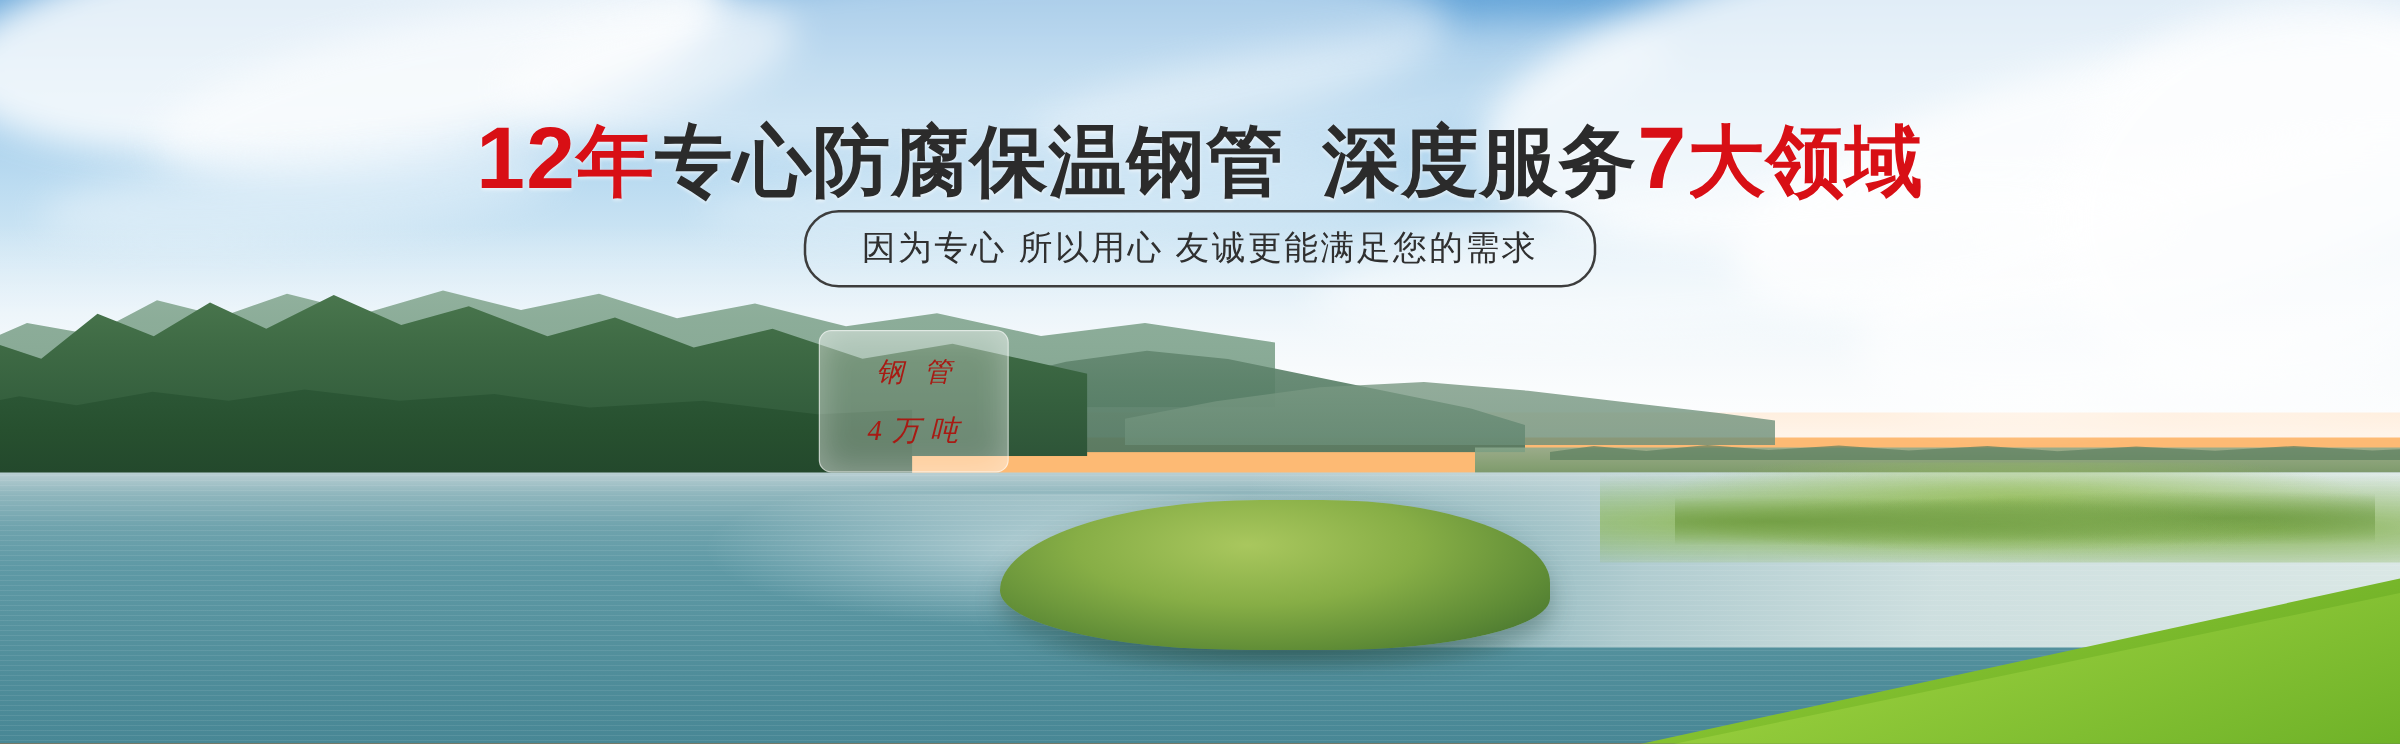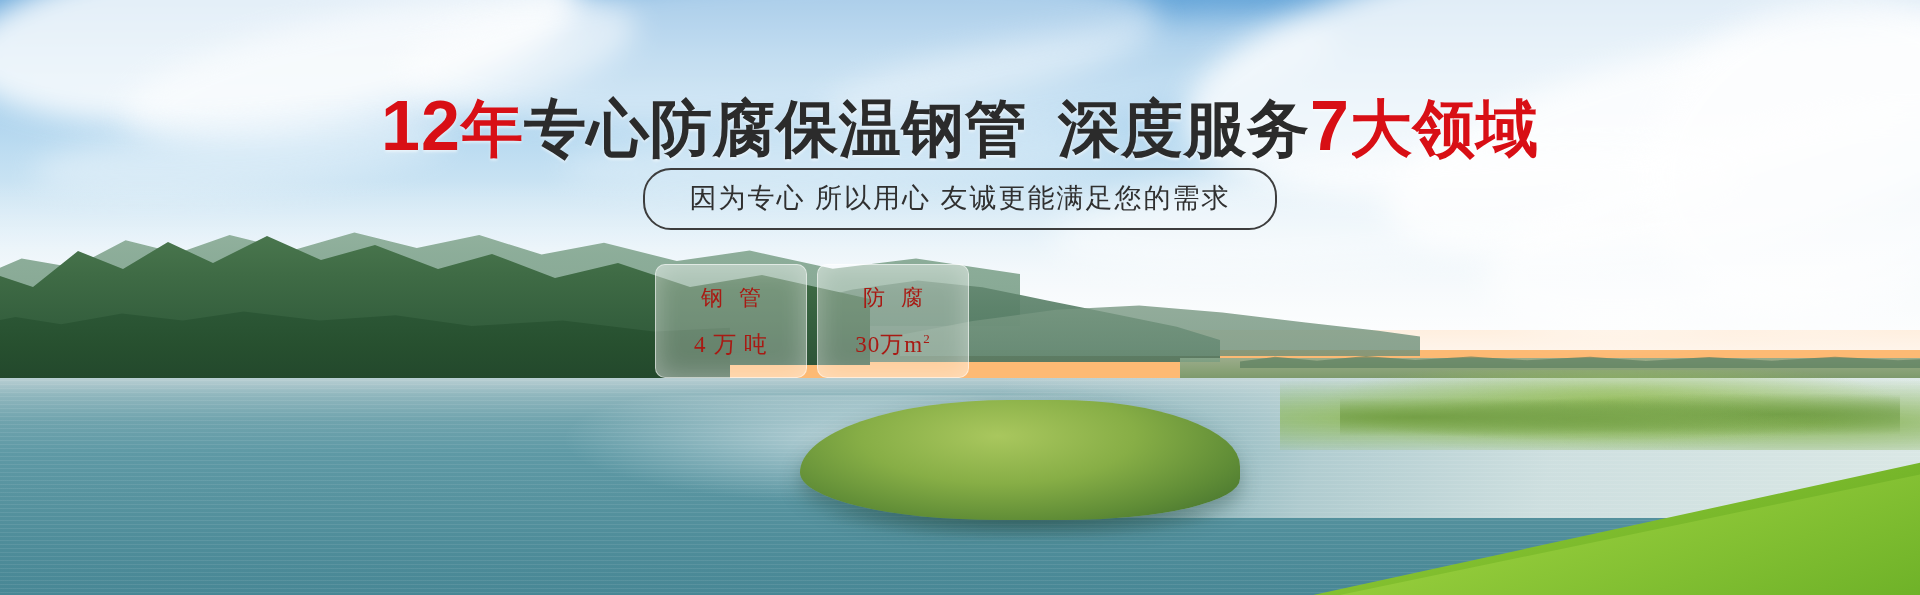--- a/index.html
+++ b/index.html
@@ -170,20 +170,21 @@
     display:flex;gap:10px;
   }
   .stat{
     width:150px;height:112px;
     border-radius:10px;
     background:rgba(255,255,255,.30);
     border:1px solid rgba(255,255,255,.62);
     box-shadow:inset 0 0 26px rgba(255,255,255,.32);
     display:flex;flex-direction:column;align-items:center;justify-content:center;
     gap:16px;
+    font-style:italic;
   }
   .stat-label{
     font-size:22px;letter-spacing:5px;color:#a81a13;
     text-indent:5px;
   }
   .stat-value{
     font-size:23px;color:#a81a13;letter-spacing:1px;
     font-family:"Liberation Serif","DejaVu Serif",serif;
   }
   .stat-value sup{font-size:13px;vertical-align:super;}
@@ -238,22 +239,18 @@
       <div class="subtitle">因为专心 所以用心  友诚更能满足您的需求</div>
     </div>
 
     <div class="stats">
 
       <div class="stat">
         <div class="stat-label">钢 管</div>
         <div class="stat-value"><span>4 万 吨</span></div>
       </div>
 
-      <div class="stat">
-        <div class="stat-label">防 腐</div>
-        <div class="stat-value"><span>30万m</span><sup>2</sup></div>
-      </div>
 
 
     </div>
 
   </div>
 </div>
 
 </body></html>

